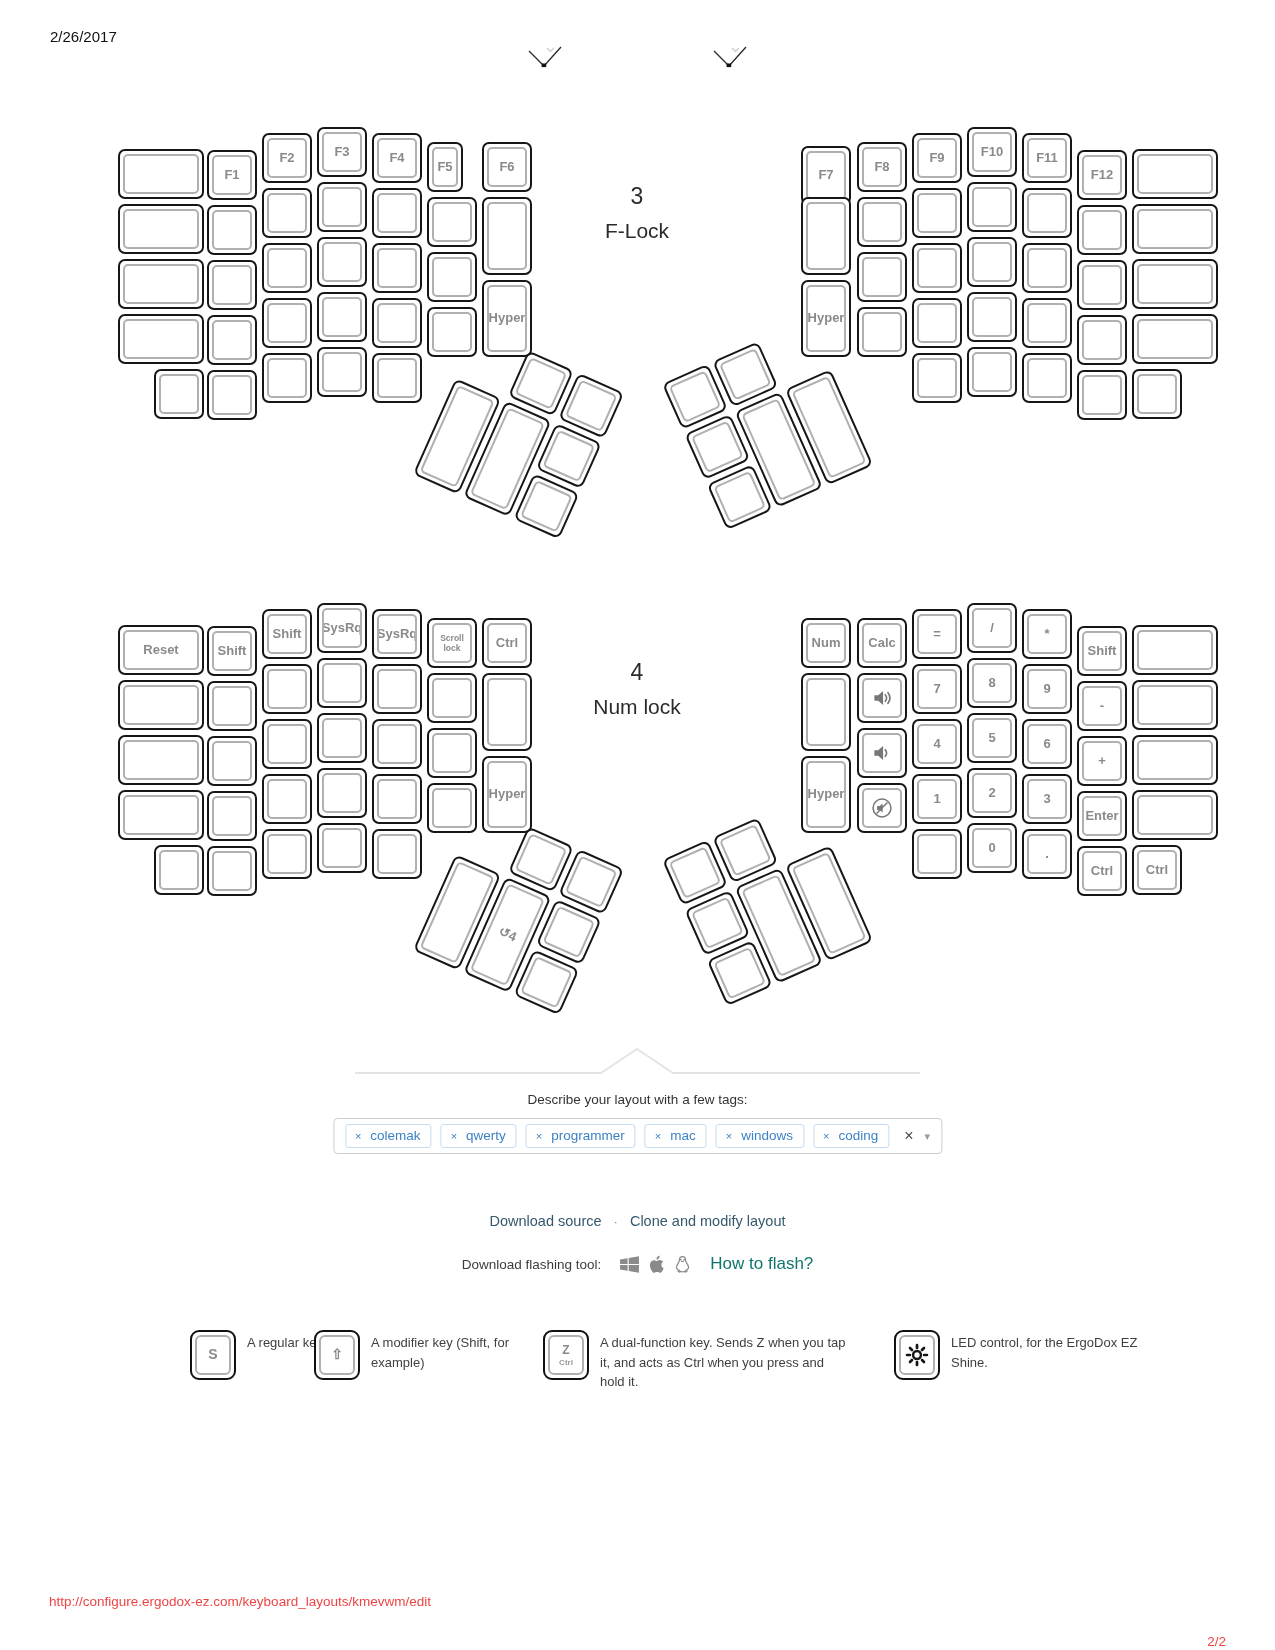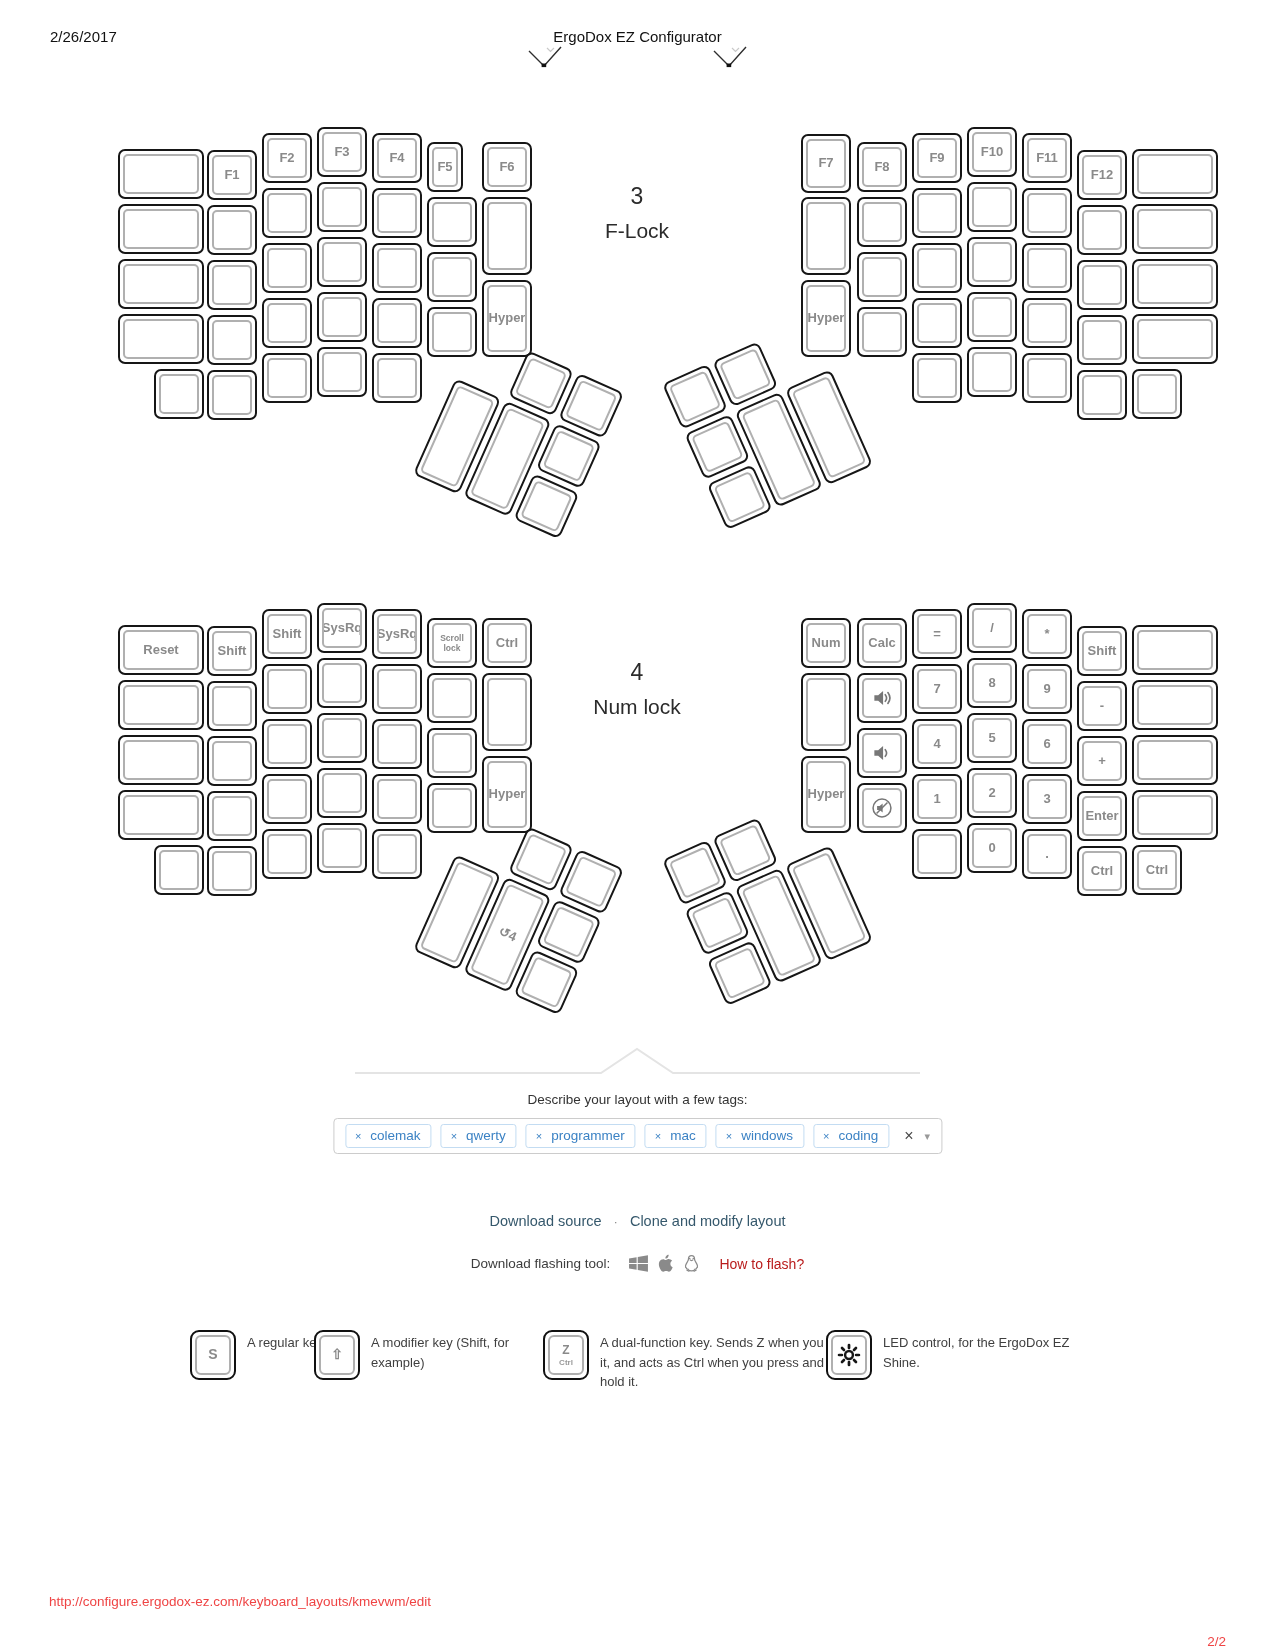--- a/index.html
+++ b/index.html
@@ -27,39 +27,38 @@
   .pill .x{font-size:11px;cursor:pointer;}
   .tag-clear{color:#4a4a4a;font-size:16px;margin-left:6px;}
   .tag-caret{color:#999;font-size:11px;margin-left:2px;}
   
   .links{position:absolute;left:0;right:0;display:flex;justify-content:center;align-items:center;
          gap:12px;font-size:14.5px;}
   .links a{color:#35586c;text-decoration:none;}
   .dot{color:#8a8a8a;font-size:13px;}
   .flashrow{position:absolute;left:0;right:0;display:flex;justify-content:center;align-items:center;gap:19px;}
   .flashrow .lbl{font-size:13.5px;color:#3d3d3d;}
-  .flashrow .muted{font-size:14px;color:#b91c1c;margin-left:0;}
+  .flashrow .muted{font-size:17px;color:#0f766e;margin-left:0;}
   .osicon{display:inline-flex;align-items:center;}
   
   .lgroup{position:absolute;display:flex;gap:11px;align-items:flex-start;}
   .lkey{position:relative;width:46px;height:50px;border:2.5px solid #111;border-radius:9px;background:#fff;
         box-sizing:border-box;flex:0 0 auto;}
   .lkey .cap{border-width:2px;border-radius:6px;}
   .ltext{font-size:13px;color:#3f3f3f;line-height:1.5;padding-top:3px;}
   .dual{display:flex;flex-direction:column;align-items:center;line-height:1;}
   .dual .t{font-size:12px;} .dual .b{font-size:8px;color:#9a9a9a;margin-top:3px;}
   .footer{position:absolute;top:1594px;font-size:13.5px;color:#ef4444;}
 </style>
 </head>
 <body>
 
 <div class="page">
 
   <div class="abs hdr-text" style="left:50px;top:28px;">2/26/2017</div>
-  <div class="abs hdr-text title">ErgoDox EZ Configurator</div>
 
   <svg class="abs" style="left:527px;top:44px;" width="38" height="28">
     <path d="M2 7 L17 22 L34 3" fill="none" stroke="#2e2e2e" stroke-width="1.4"></path>
     <path d="M20 4 l3.5 3.5 L27 4" fill="none" stroke="#c9c9c9" stroke-width="1.2"></path>
     <rect x="14.6" y="19.5" width="4.6" height="3.6" fill="#111"></rect>
   </svg>
   <svg class="abs" style="left:712px;top:44px;" width="38" height="28">
     <path d="M2 7 L17 22 L34 3" fill="none" stroke="#2e2e2e" stroke-width="1.4"></path>
     <path d="M20 4 l3.5 3.5 L27 4" fill="none" stroke="#c9c9c9" stroke-width="1.2"></path>
     <rect x="14.6" y="19.5" width="4.6" height="3.6" fill="#111"></rect>
@@ -163,21 +162,21 @@
             <div class="cap"></div>
           </div>
           <div class="key" style="left: 317px; top: 347px; width: 50px; height: 50px;">
             <div class="cap"></div>
           </div>
           <div class="key" style="left: 372px; top: 353px; width: 50px; height: 50px;">
             <div class="cap"></div>
           </div>
         </div>
         <div>
-          <div class="key" style="left: 801px; top: 134px; width: 50px; height: 59px;">
+          <div class="key" style="left: 801px; top: 146px; width: 50px; height: 59px;">
             <div class="cap">F7</div>
           </div>
           <div class="key" style="left: 801px; top: 197px; width: 50px; height: 77.5px;">
             <div class="cap"></div>
           </div>
           <div class="key" style="left: 801px; top: 279.5px; width: 50px; height: 77.5px;">
             <div class="cap">Hyper</div>
           </div>
           <div class="key" style="left: 857px; top: 142px; width: 50px; height: 50px;">
             <div class="cap">F8</div>
@@ -651,21 +650,21 @@
         <div class="lkey">
           <div class="cap">
             <span class="dual">
               <span class="t">Z</span>
               <span class="b">Ctrl</span>
             </span>
           </div>
         </div>
         <div class="ltext" style="width: 252px;">A dual-function key. Sends Z when you tap it, and acts as Ctrl when you press and hold it.</div>
       </div>
-      <div class="lgroup" style="left: 826px; top: 1330px;">
+      <div class="lgroup" style="left: 894px; top: 1330px;">
         <div class="lkey">
           <div class="cap">
             <svg width="26" height="26" viewBox="0 0 22 22">
               <circle cx="11" cy="11" r="3.3" fill="none" stroke="#161616" stroke-width="2.1"></circle>
               <g stroke="#161616" stroke-width="2.3" stroke-linecap="round">
                 <line x1="17" y1="11" x2="19.4" y2="11"></line>
                 <line x1="5" y1="11" x2="2.6" y2="11"></line>
                 <line x1="11" y1="17" x2="11" y2="19.4"></line>
                 <line x1="11" y1="5" x2="11" y2="2.6"></line>
                 <line x1="15.24" y1="15.24" x2="16.9" y2="16.9"></line>

